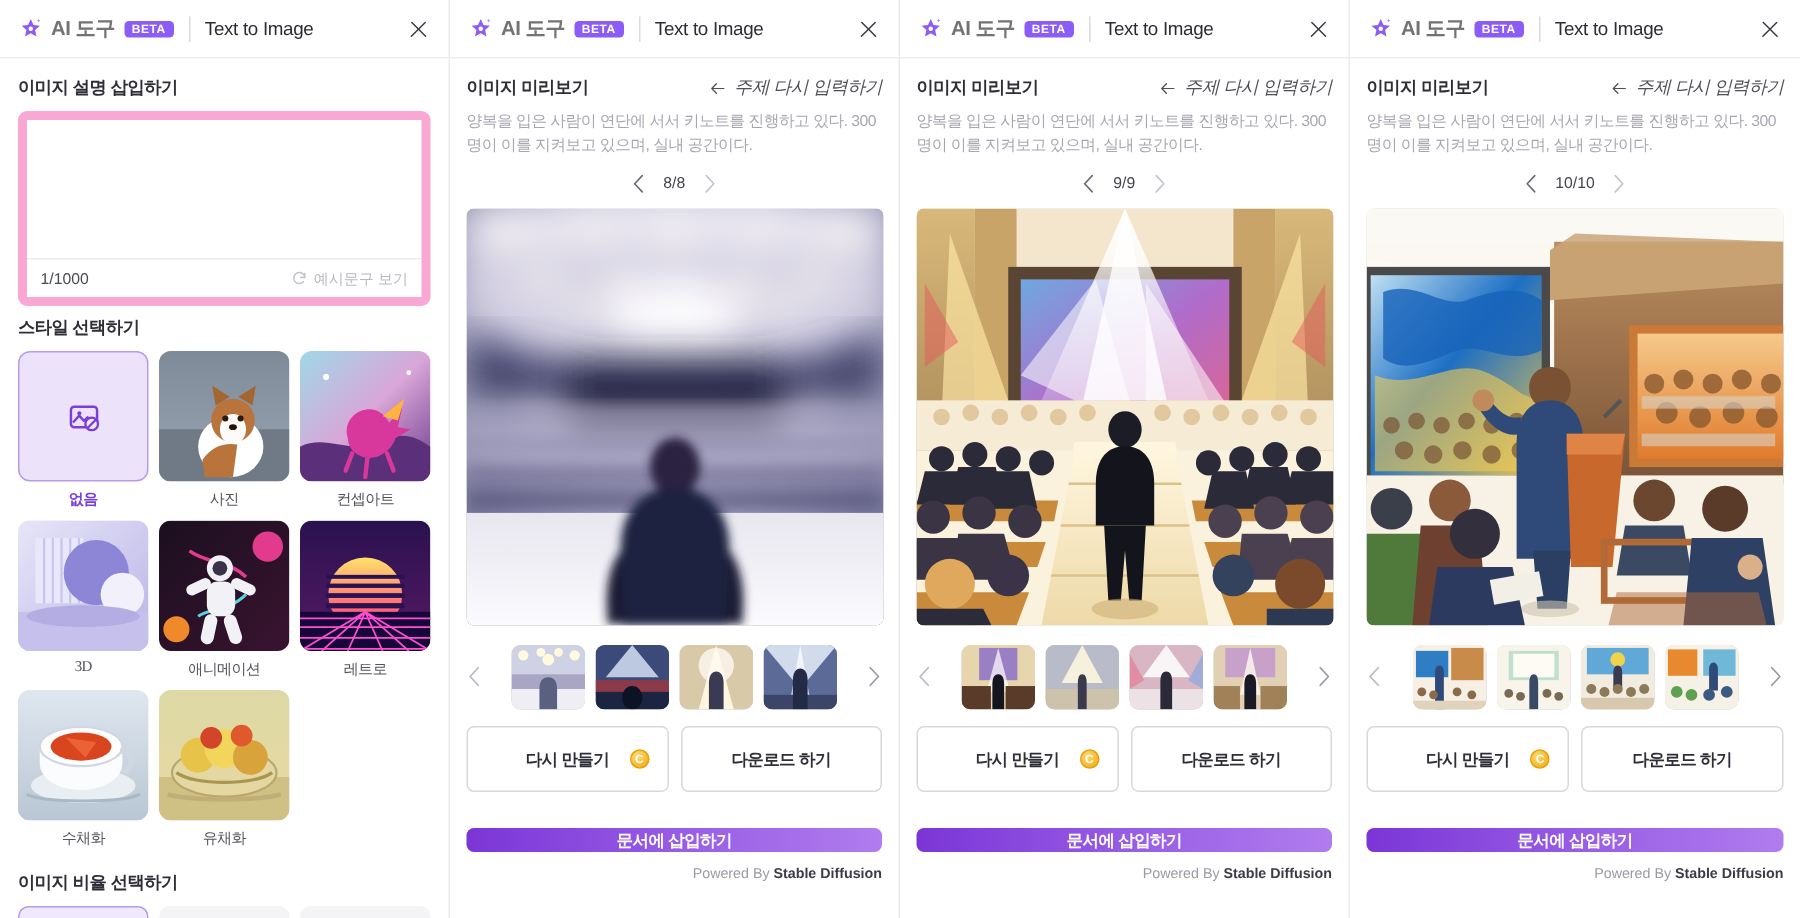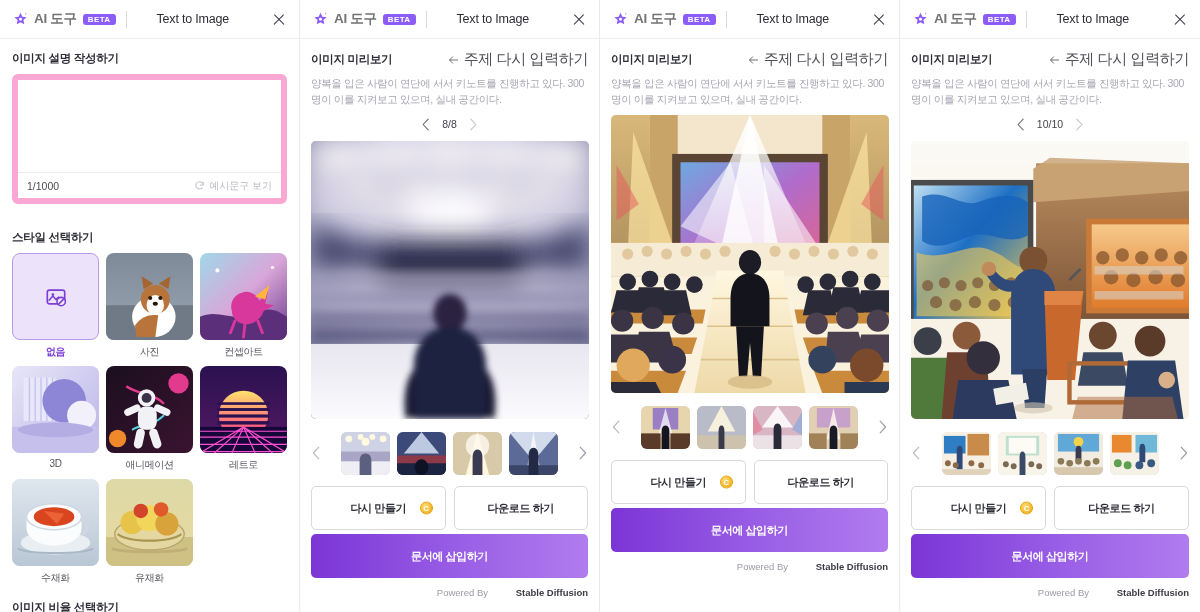--- a/index.html
+++ b/index.html
@@ -28,21 +28,21 @@
   .brand {
     font-size: 13.5px; font-weight: bold; color: #737373;
     letter-spacing: -0.3px; white-space: nowrap;
   }
   .beta {
     margin-left: 6px; background: #8b5cf6; color: #fff;
     font-size: 8px; font-weight: bold; letter-spacing: .4px;
     padding: 2px 5px 1px; border-radius: 3px; line-height: 1;
   }
   .vbar { width:1px; height:17px; background:#d9d9e0; margin:0 10px; }
-  .t2i { font-size: 12.5px; color: #2c2c35; letter-spacing: -0.2px; white-space: nowrap; margin-left: 20px; }
+  .t2i { font-size: 12.5px; color: #2c2c35; letter-spacing: -0.2px; white-space: nowrap; }
   .close {
     margin-left: auto; width: 20px; height: 20px; position: relative;
     cursor: pointer; flex: 0 0 20px;
   }
   .close::before, .close::after {
     content: ""; position: absolute; left: 3px; top: 9.5px;
     width: 14px; height: 1.4px; background: #3a3a44; border-radius: 1px;
   }
   .close::before { transform: rotate(45deg); }
   .close::after { transform: rotate(-45deg); }
@@ -60,21 +60,21 @@
   .ta { height: 92px; width: 100%; }
   .ta-foot {
     display: flex; align-items: center; justify-content: space-between;
     border-top: 1px solid #ececee; padding: 5px 9px; height: 26px;
   }
   .cnt { font-size: 10.5px; color: #4a4a52; }
   .ex { display: flex; align-items: center; gap: 4px; font-size: 10px; color: #b9b9c1; cursor: pointer; }
   .refresh { width: 11px; height: 11px; display:block; }
 
   
-  .sec2 { margin-top: 26px; }
+  .sec2 { margin-top: 7px; font-family: Liberation Serif, serif; }
   .grid4 { display: grid; grid-template-columns: repeat(3, 1fr); gap: 7px; }
   .stile { cursor: pointer; }
   .sthumb {
     width: 100%; aspect-ratio: 1/1; border-radius: 8px; overflow: hidden;
     position: relative; background: #efeaf9;
   }
   .stile.sel .sthumb { border: 1.5px solid #b79ae8; background: #ece3fb; }
   .slabel {
     text-align: center; font-size: 10px; color: #53535c;
     margin-top: 5px; letter-spacing: -0.4px; white-space: nowrap;
@@ -109,21 +109,21 @@
     background: radial-gradient(circle at 35% 30%, #ffd970, #f0a90f);
     color: #fff; font-size: 8px; font-weight: bold;
     display: flex; align-items: center; justify-content: center;
     border: 1px solid #e8a006;
   }
 
   
   .pv { padding: 11px 11px 0; }
   .pv-top { display: flex; align-items: center; justify-content: space-between; }
   .pv-title { font-size: 11.5px; font-weight: bold; color: #2e2e38; letter-spacing:-0.3px; }
-  .back { display: flex; align-items: center; gap: 5px; font-size: 15px; color: #4f4f58; cursor:pointer; letter-spacing:-0.4px; }
+  .back { display: flex; align-items: center; gap: 5px; font-size: 12px; color: #4f4f58; cursor:pointer; letter-spacing:-0.4px;font-style:italic; }
   .arr-l { width: 11px; height: 10px; display:block; }
   .prompt {
     margin-top: 7px; font-size: 10.5px; line-height: 1.48;
     color: #a7a7b2; letter-spacing: -0.35px;
   }
   .pager {
     display: flex; align-items: center; justify-content: center;
     gap: 11px; margin-top: 8px; height: 18px;
   }
   .chev { width: 10px; height: 13px; cursor: pointer; display:block; }
@@ -150,29 +150,29 @@
   
   .acts { display: flex; gap: 8px; margin-top: 11px; }
   .obtn {
     flex: 1; height: 44px; border: 1px solid #d8d8dd; border-radius: 5px;
     background: #fff; display: flex; align-items: center; justify-content: center;
     font-size: 11px; color: #2e2e38; letter-spacing: -0.4px; cursor: pointer;
     position: relative; font-weight: bold;
   }
   .obtn .coin { right: 12px; }
   .insert {
-    margin-top: 4px; height: 44px; border-radius: 5px;
+    margin-top: 24px; height: 16px; border-radius: 5px;
     background: linear-gradient(90deg,#7b35d6 0%, #9a5fe6 55%, #b07cee 100%);
     display: flex; align-items: center; justify-content: center;
     color: #fff; font-size: 11px; font-weight: bold; letter-spacing:-0.4px; cursor:pointer;
   }
   .pwr {
     margin-top: 9px; text-align: right; font-size: 9.5px; color: #9a9aa5;
   }
-  .pwr b { color: #3b3b46; margin-left: 25px; }
+  .pwr b { color: #3b3b46; }
 </style>
 </head>
 <body>
 
 <svg width="0" height="0" style="position:absolute" aria-hidden="true">
   <defs>
 
     <linearGradient id="gCorgiBg" x1="0" y1="0" x2="0" y2="1">
       <stop offset="0" stop-color="#7e8a98"></stop>
         <stop offset="1" stop-color="#9aa6b2"></stop>
@@ -276,21 +276,21 @@
         <path d="M19.4 2.2l.5 1.2 1.2.5-1.2.5-.5 1.2-.5-1.2-1.2-.5 1.2-.5z" fill="#a78bfa"></path>
       </svg>
       <span class="brand">AI 도구</span>
       <span class="beta">BETA</span>
       <span class="vbar"></span>
       <span class="t2i">Text to Image</span>
       <span class="close"></span>
     </div>
 
     <div class="body">
-      <div class="sec-title">이미지 설명 작성하기</div>
+      <div class="sec-title">이미지 설명 삽입하기</div>
       <div class="ta-wrap">
         <div class="ta" placeholder=""></div>
         <div class="ta-foot">
           <span class="cnt">1/1000</span>
           <span class="ex">
             <svg class="refresh" viewBox="0 0 24 24">
               <path d="M20 11a8 8 0 1 0-2 6" fill="none" stroke="#c3c3cb" stroke-width="2.2" stroke-linecap="round"></path>
               <path d="M20 5v6h-6" fill="none" stroke="#c3c3cb" stroke-width="2.2" stroke-linecap="round" stroke-linejoin="round"></path>
             </svg>
             <span>예시문구 보기</span>
@@ -660,20 +660,29 @@
         <span class="pv-title">이미지 미리보기</span>
         <span class="back">
           <svg class="arr-l" viewBox="0 0 24 22">
             <path d="M21 11H4M10 4L3.2 11 10 18" fill="none" stroke="#4f4f58" stroke-width="1.8" stroke-linecap="round" stroke-linejoin="round"></path>
           </svg>
           <span>주제 다시 입력하기</span>
         </span>
       </div>
       <div class="prompt">양복을 입은 사람이 연단에 서서 키노트를 진행하고 있다. 300명이 이를 지켜보고 있으며, 실내 공간이다.</div>
 
+      <div class="pager">
+        <svg class="chev" viewBox="0 0 12 18">
+          <path d="M9 1.5L2 9l7 7.5" fill="none" stroke="#6a6a75" stroke-width="1.5" stroke-linecap="round" stroke-linejoin="round"></path>
+        </svg>
+        <span class="pg-num">9/9</span>
+        <svg class="chev" viewBox="0 0 12 18">
+          <path d="M3 1.5L10 9l-7 7.5" fill="none" stroke="#c2c2ca" stroke-width="1.5" stroke-linecap="round" stroke-linejoin="round"></path>
+        </svg>
+      </div>
 
       <div class="big">
         <svg viewBox="0 0 100 100" preserveAspectRatio="none">
           <rect width="100" height="100" fill="#f3e6cd"></rect>
           <rect x="0" y="0" width="14" height="100" fill="url(#gWall2)"></rect>
           <rect x="86" y="0" width="14" height="100" fill="url(#gWall2)"></rect>
           <rect x="14" y="0" width="10" height="70" fill="#c9a469"></rect>
           <rect x="76" y="0" width="10" height="70" fill="#c9a469"></rect>
           <rect x="22" y="14" width="56" height="42" fill="#5a4433"></rect>
           <rect x="25" y="17" width="50" height="36" fill="url(#gStage2)"></rect>

